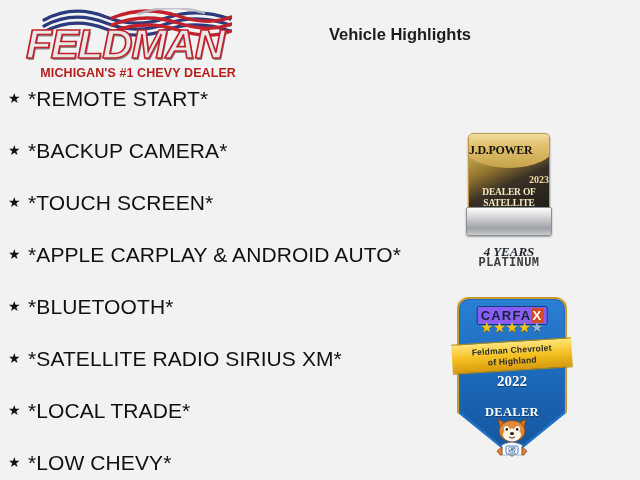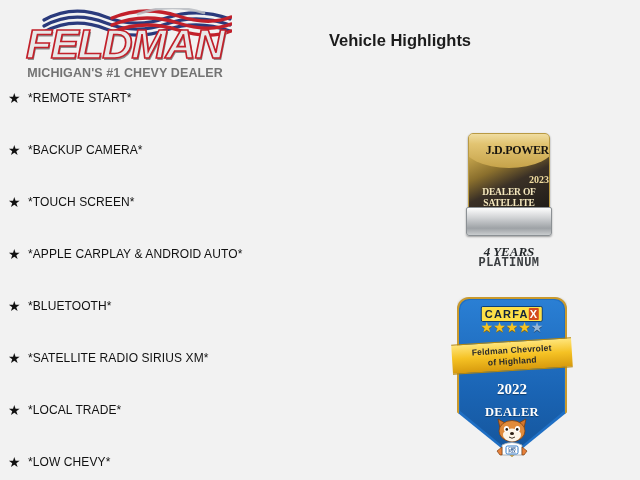--- a/index.html
+++ b/index.html
@@ -47,31 +47,31 @@
     color: #e8e8e8;
     -webkit-text-stroke: 1.6px #c2202a;
     text-shadow: 1px 2px 0 #8d8d8d;
     white-space: nowrap;
     transform: scaleX(1.05);
   }
   .logo-tagline {
     position: absolute;
     left: 0; top: 60px;
     width: 222px;
-    text-align: center;
+    text-align: right;
     font-size: 12.5px;
     font-weight: bold;
-    color: #737373;
+    color: #b91c1c;
     letter-spacing: 0.1px;
     white-space: nowrap;
   }
 
   #page-title {
     position: absolute;
-    left: 250px; top: 31px;
+    left: 250px; top: 25px;
     width: 300px;
     text-align: center;
     font-size: 16.5px;
     font-weight: bold;
     color: #1c1c1c;
   }
 
   
   #highlights-list {
     position: absolute;
@@ -88,21 +88,21 @@
   .bullet-star {
     flex: 0 0 auto;
     width: 20px;
     font-size: 14px;
     line-height: 25px;
     color: #111;
     text-align: left;
   }
   .highlight-label {
     flex: 1 1 auto;
-    font-size: 12px;
+    font-size: 21px;
     line-height: 25px;
     color: #111;
     letter-spacing: 0.1px;
   }
 
   
   #badges {
     position: absolute;
     left: 440px; top: 110px;
     width: 200px;
@@ -129,21 +129,21 @@
     position: absolute;
     left: -6px; top: -10px;
     width: 92px; height: 44px;
     background: linear-gradient(180deg,#fff6d0 0%,#e2c472 45%,#c6a34a 100%);
     border-radius: 0 0 46px 46px / 0 0 22px 22px;
   }
   .jd-logo-text {
     position: absolute;
     left: 0; top: 9px;
     width: 80px;
-    text-align: right;
+    text-align: left;
     font-family: "Liberation Serif", serif;
     font-weight: bold;
     font-size: 12px;
     letter-spacing: -0.3px;
     color: #17140f;
     white-space: nowrap;
   }
   .jd-year {
     position: absolute;
     left: 0; top: 40px;
@@ -225,27 +225,27 @@
     left: 3px; top: 3px;
     width: 104px; height: 154px;
     background: linear-gradient(180deg,#2a7fd4 0%,#1a64b4 60%,#15559b 100%);
     clip-path: polygon(0% 0%, 100% 0%, 100% 72%, 50% 100%, 0% 72%);
     border-radius: 10px 10px 4px 4px;
   }
   .cf-logo {
     position: absolute;
     left: 50%; top: 9px;
     transform: translateX(-50%);
-    background: #fde047;
+    background: #8b5cf6;
     border: 1px solid #0d3f78;
     border-radius: 2px;
     padding: 1px 3px;
     font-family: "Liberation Sans", sans-serif;
     font-weight: bold;
-    font-size: 11px;
+    font-size: 13px;
     letter-spacing: 1.2px;
     color: #12243a;
     white-space: nowrap;
   }
   .cf-logo .cf-logo-x {
     background: #d34a1e;
     color: #fff;
     padding: 0 1px;
     border-radius: 1px;
   }
@@ -287,21 +287,20 @@
   .cf-year {
     position: absolute;
     left: 0; top: 76px;
     width: 110px;
     text-align: center;
     font-family: "Liberation Serif", serif;
     font-weight: bold;
     font-size: 15px;
     color: #ffffff;
     text-shadow: 0 1px 1px rgba(0,0,0,.4);
-    margin-top: 8px;
   }
   .cf-award-1, .cf-award-2 {
     position: absolute;
     left: 0;
     width: 110px;
     text-align: center;
     font-family: "Liberation Serif", serif;
     font-weight: bold;
     font-size: 12.5px;
     letter-spacing: 0.3px;

